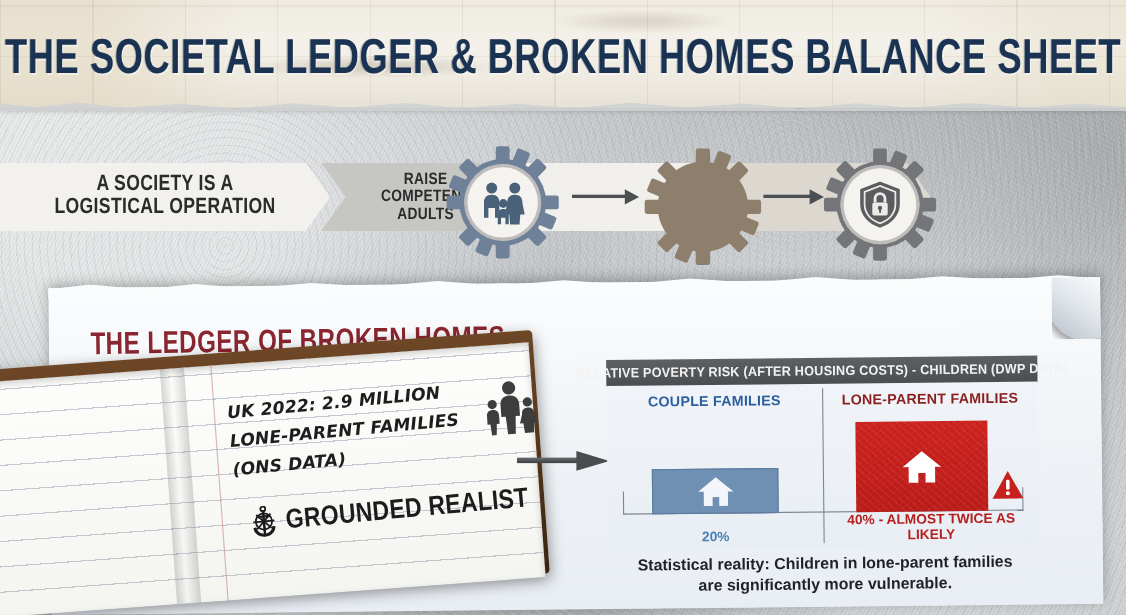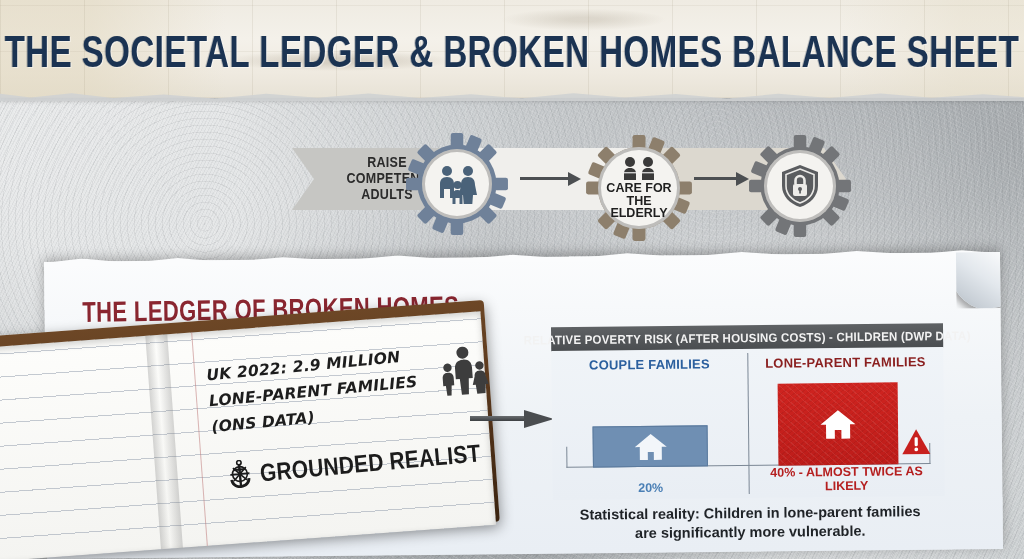--- a/index.html
+++ b/index.html
@@ -236,20 +236,28 @@
 <div id="bg"></div>
 
 <div id="header">
   <div class="grain"></div>
   <div class="torn"></div>
 </div>
 <div id="title">THE SOCIETAL LEDGER &amp; BROKEN HOMES BALANCE SHEET</div>
 
 <div id="band">
 
+  <div class="chev c1">
+    <div class="inner t1">
+      <span>
+        <span>A SOCIETY IS A</span><br>
+        <span>LOGISTICAL OPERATION</span>
+      </span>
+    </div>
+  </div>
 
   <div class="chev c2">
     <div class="inner t2">
       <span>
         <span>RAISE</span><br>
         <span>COMPETENT</span><br>
         <span>ADULTS</span>
       </span>
     </div>
   </div>
@@ -315,34 +323,20 @@
         <rect x="44" y="83" width="12" height="16" rx="2" transform="rotate(45 50 50)"></rect>
         <rect x="1" y="44" width="16" height="12" rx="2" transform="rotate(45 50 50)"></rect>
         <rect x="83" y="44" width="16" height="12" rx="2" transform="rotate(45 50 50)"></rect>
         <rect x="44" y="1" width="12" height="16" rx="2" transform="rotate(22.5 50 50)"></rect>
         <rect x="44" y="83" width="12" height="16" rx="2" transform="rotate(22.5 50 50)"></rect>
         <rect x="1" y="44" width="16" height="12" rx="2" transform="rotate(22.5 50 50)"></rect>
         <rect x="83" y="44" width="16" height="12" rx="2" transform="rotate(22.5 50 50)"></rect>
       </g>
     </g>
   </svg>
-  <div class="disc">
-    <svg width="42" height="24" viewBox="0 0 42 24" style="margin-bottom:2px">
-      <g fill="#3a3a3a">
-        <circle cx="12" cy="6" r="5"></circle>
-        <path d="M12 12c-4.5 0-6 2.4-6 6v6h12v-6c0-3.6-1.5-6-6-6z"></path>
-        <circle cx="30" cy="6" r="5"></circle>
-        <path d="M30 12c-4.5 0-6 2.4-6 6v6h12v-6c0-3.6-1.5-6-6-6z"></path>
-        <rect x="6" y="16" width="12" height="1.4" fill="#cfcfcf"></rect>
-        <rect x="24" y="16" width="12" height="1.4" fill="#cfcfcf"></rect>
-      </g>
-    </svg>
-    <div>CARE FOR</div>
-    <div>THE ELDERLY</div>
-  </div>
 </div>
 
 <div class="gear" id="gear3">
   <svg class="teeth" viewBox="0 0 100 100">
     <g fill="#737578">
       <circle cx="50" cy="50" r="38"></circle>
       <g>
         <rect x="44" y="1" width="12" height="16" rx="2"></rect>
         <rect x="44" y="83" width="12" height="16" rx="2"></rect>
         <rect x="1" y="44" width="16" height="12" rx="2"></rect>

